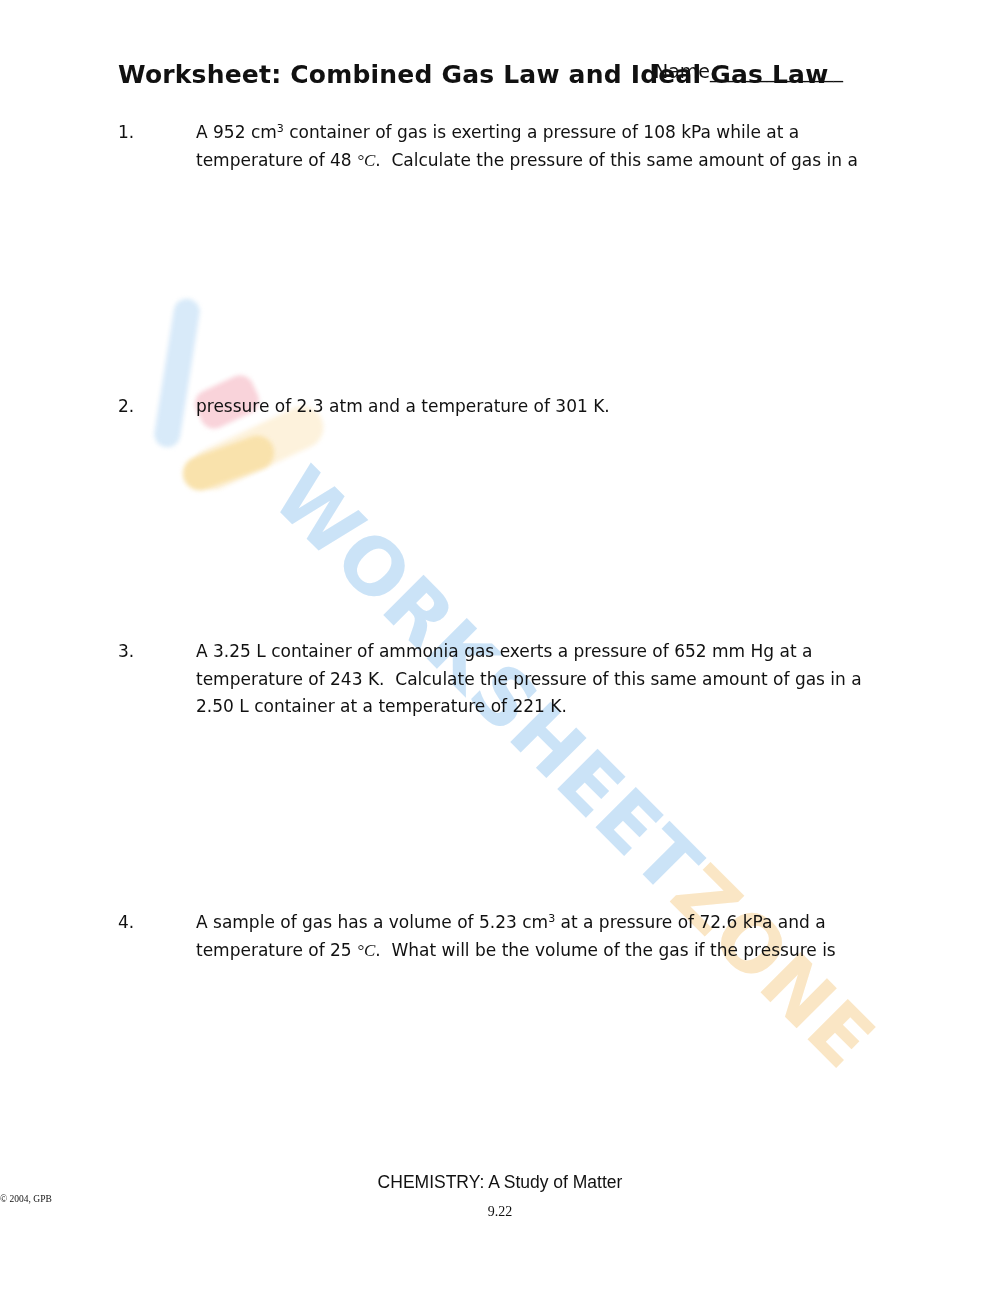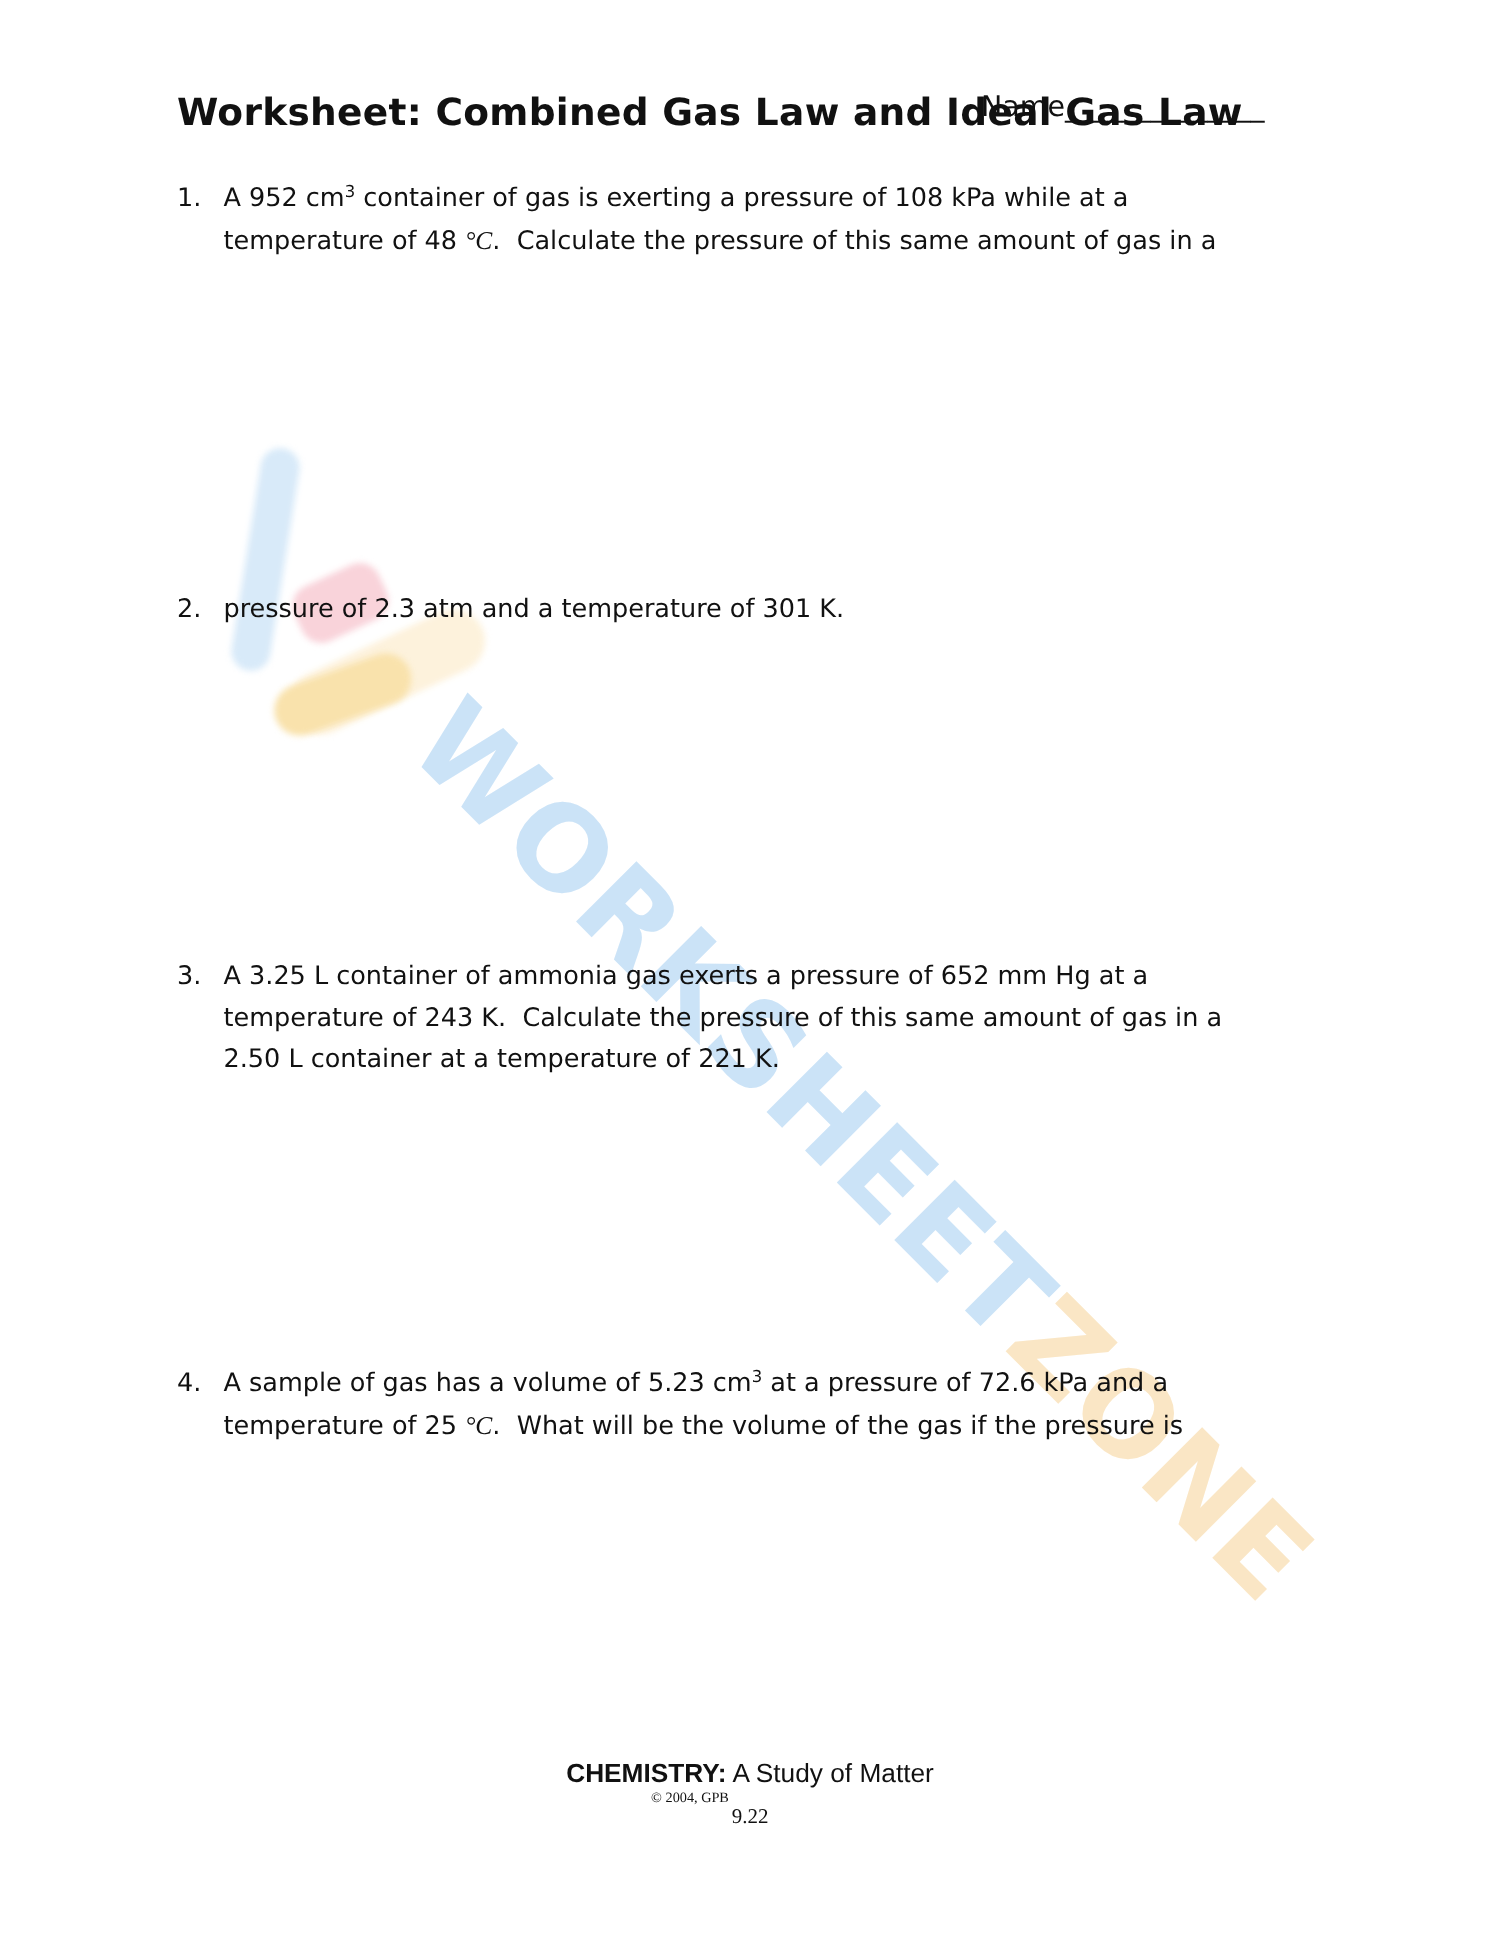--- a/index.html
+++ b/index.html
@@ -23,21 +23,21 @@
   }
 
   
   .problem{position:absolute;left:118px;display:flex;z-index:2;}
   #p1{top:119px}
   #p2{top:393px}
   #p3{top:638px}
   #p4{top:909px}
   .pnum{flex:none;width:31px;font-size:17px;line-height:27.5px;}
   .ptext{width:770px;}
-  .pline{display:block;white-space:nowrap;font-size:17px;line-height:27.5px;}
+  .pline{display:block;white-space:nowrap;font-size:17px;line-height:27.5px;margin-left:47px;}
   .pline sup{font-size:11px;line-height:0;position:relative;top:-6px;vertical-align:baseline;}
   .degc{font-family:"Liberation Serif",serif;font-style:italic;}
 
   
   .logo{position:absolute;z-index:1;filter:blur(2px);}
   .logo-brush-blue{left:164px;top:298px;width:26px;height:150px;border-radius:14px;transform:rotate(9deg);}
   .logo-brush-pink{left:196px;top:382px;width:62px;height:40px;border-radius:14px;transform:rotate(-25deg);}
   .logo-brush-cream{left:188px;top:427px;width:140px;height:42px;border-radius:21px;transform:rotate(-25deg);}
   .logo-brush-yellow{left:181px;top:446px;width:95px;height:34px;border-radius:17px;transform:rotate(-20deg);}
 
@@ -45,22 +45,22 @@
   .watermark{
     position:absolute;left:320px;top:450px;
     transform:rotate(45deg);transform-origin:0 0;
     font-size:78px;font-weight:bold;letter-spacing:1px;
     white-space:nowrap;z-index:1;opacity:.95;
   }
 
   
   .footer-brand{position:absolute;left:0;top:1172px;width:1000px;text-align:center;
     font-size:17.5px;z-index:2;font-family:"Liberation Sans",sans-serif;}
-  .brand-bold{font-weight:bold;margin-top:41px;}
-  .footer-copy{position:absolute;left:0;top:1194px;width:920px;text-align:center;
+  .brand-bold{font-weight:normal;margin-top:41px;}
+  .footer-copy{position:absolute;left:0;top:1194px;width:920px;
     font-size:9.5px;z-index:2;font-family:"Liberation Serif",serif;}
   .footer-page{position:absolute;left:0;top:1204px;width:1000px;text-align:center;
     font-size:14px;z-index:2;font-family:"Liberation Serif",serif;}
 </style>
 </head>
 <body>
 
 <div class="page">
 
   <div class="logo logo-brush-blue" style="background: rgb(216, 234, 249);"></div>

